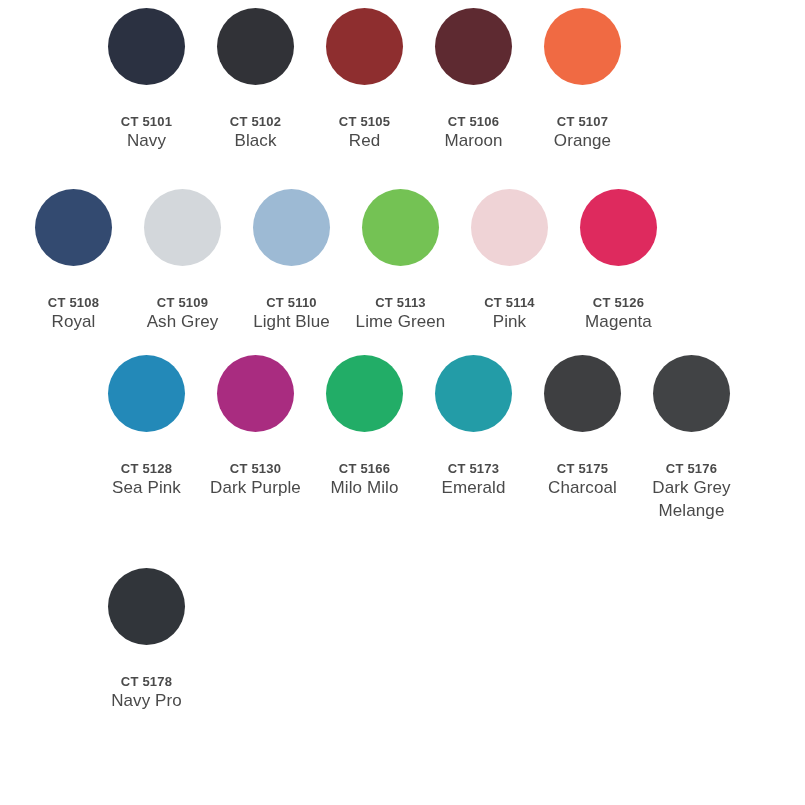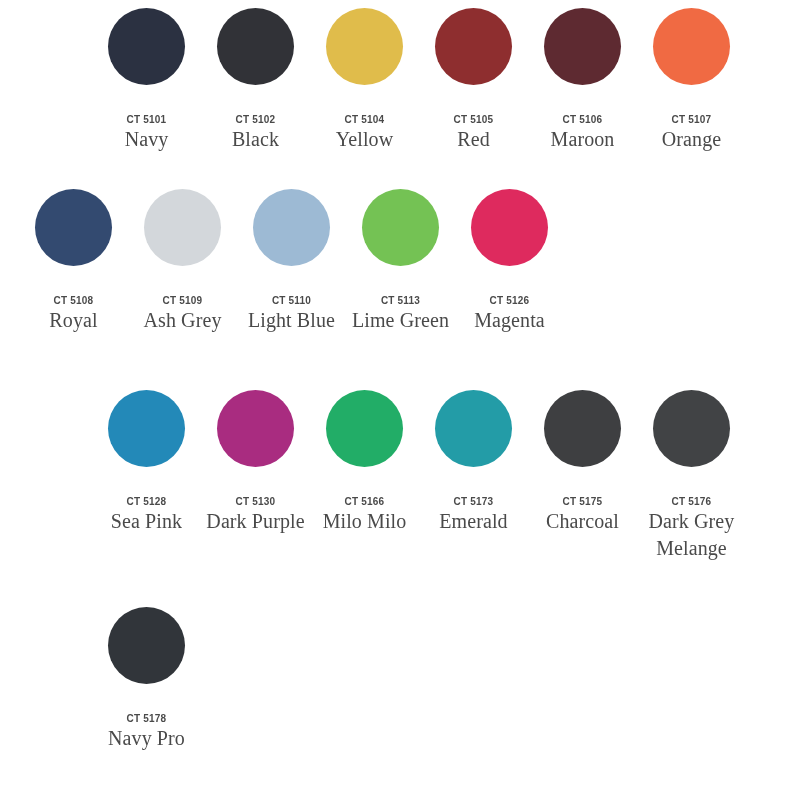--- a/index.html
+++ b/index.html
@@ -20,21 +20,21 @@
     box-sizing: border-box;
   }
   .swatch-row {
     display: flex;
     flex-direction: row;
     align-items: flex-start;
     padding-left: 92px;
     box-sizing: border-box;
   }
   .row-gap-1 { margin-bottom: 36px; }
-  .row-gap-2 { margin-bottom: 57px; padding-left: 19px; }
+  .row-gap-2 { margin-bottom: 22px; padding-left: 19px; }
   .row-gap-3 { margin-bottom: 46px; }
 
   .swatch-cell {
     width: 109px;
     display: flex;
     flex-direction: column;
     align-items: center;
   }
   .dot {
     width: 77px;
@@ -42,34 +42,33 @@
     border-radius: 50%;
     display: block;
   }
   .caption {
     margin-top: 28px;
     text-align: center;
     width: 109px;
     line-height: 1.32;
   }
   .code {
-    font-size: 10px;
+    font-size: 13px;
     font-weight: bold;
     letter-spacing: 0.2px;
     color: #4a4a4a;
     display: block;
     white-space: nowrap;
   }
   .name {
-    font-size: 20px;
+    font-size: 17px;
     font-weight: normal;
     color: #4a4a4a;
     display: block;
     letter-spacing: 0.1px;
-    font-family: Liberation Serif, serif;
   }
 </style>
 </head>
 <body style="background: rgb(255, 255, 255);">
 
 <div id="palette">
     <div class="swatch-row row-gap-1">
       <div class="swatch-cell">
         <span class="dot" style="background: rgb(43, 49, 65);"></span>
         <div class="caption">
@@ -78,27 +77,20 @@
         </div>
       </div>
       <div class="swatch-cell">
         <span class="dot" style="background: rgb(49, 50, 55);"></span>
         <div class="caption">
           <span class="code">CT 5102</span>
           <span class="name">Black</span>
         </div>
       </div>
       <div class="swatch-cell">
-        <span class="dot" style="background: rgb(224, 188, 75);"></span>
-        <div class="caption">
-          <span class="code">CT 5104</span>
-          <span class="name">Yellow</span>
-        </div>
-      </div>
-      <div class="swatch-cell">
         <span class="dot" style="background: rgb(142, 46, 47);"></span>
         <div class="caption">
           <span class="code">CT 5105</span>
           <span class="name">Red</span>
         </div>
       </div>
       <div class="swatch-cell">
         <span class="dot" style="background: rgb(94, 42, 49);"></span>
         <div class="caption">
           <span class="code">CT 5106</span>
@@ -133,20 +125,27 @@
         <div class="caption">
           <span class="code">CT 5110</span>
           <span class="name">Light Blue</span>
         </div>
       </div>
       <div class="swatch-cell">
         <span class="dot" style="background: rgb(116, 194, 84);"></span>
         <div class="caption">
           <span class="code">CT 5113</span>
           <span class="name">Lime Green</span>
+        </div>
+      </div>
+      <div class="swatch-cell">
+        <span class="dot" style="background: rgb(239, 211, 214);"></span>
+        <div class="caption">
+          <span class="code">CT 5114</span>
+          <span class="name">Pink</span>
         </div>
       </div>
       <div class="swatch-cell">
         <span class="dot" style="background: rgb(222, 42, 94);"></span>
         <div class="caption">
           <span class="code">CT 5126</span>
           <span class="name">Magenta</span>
         </div>
       </div>
     </div>

